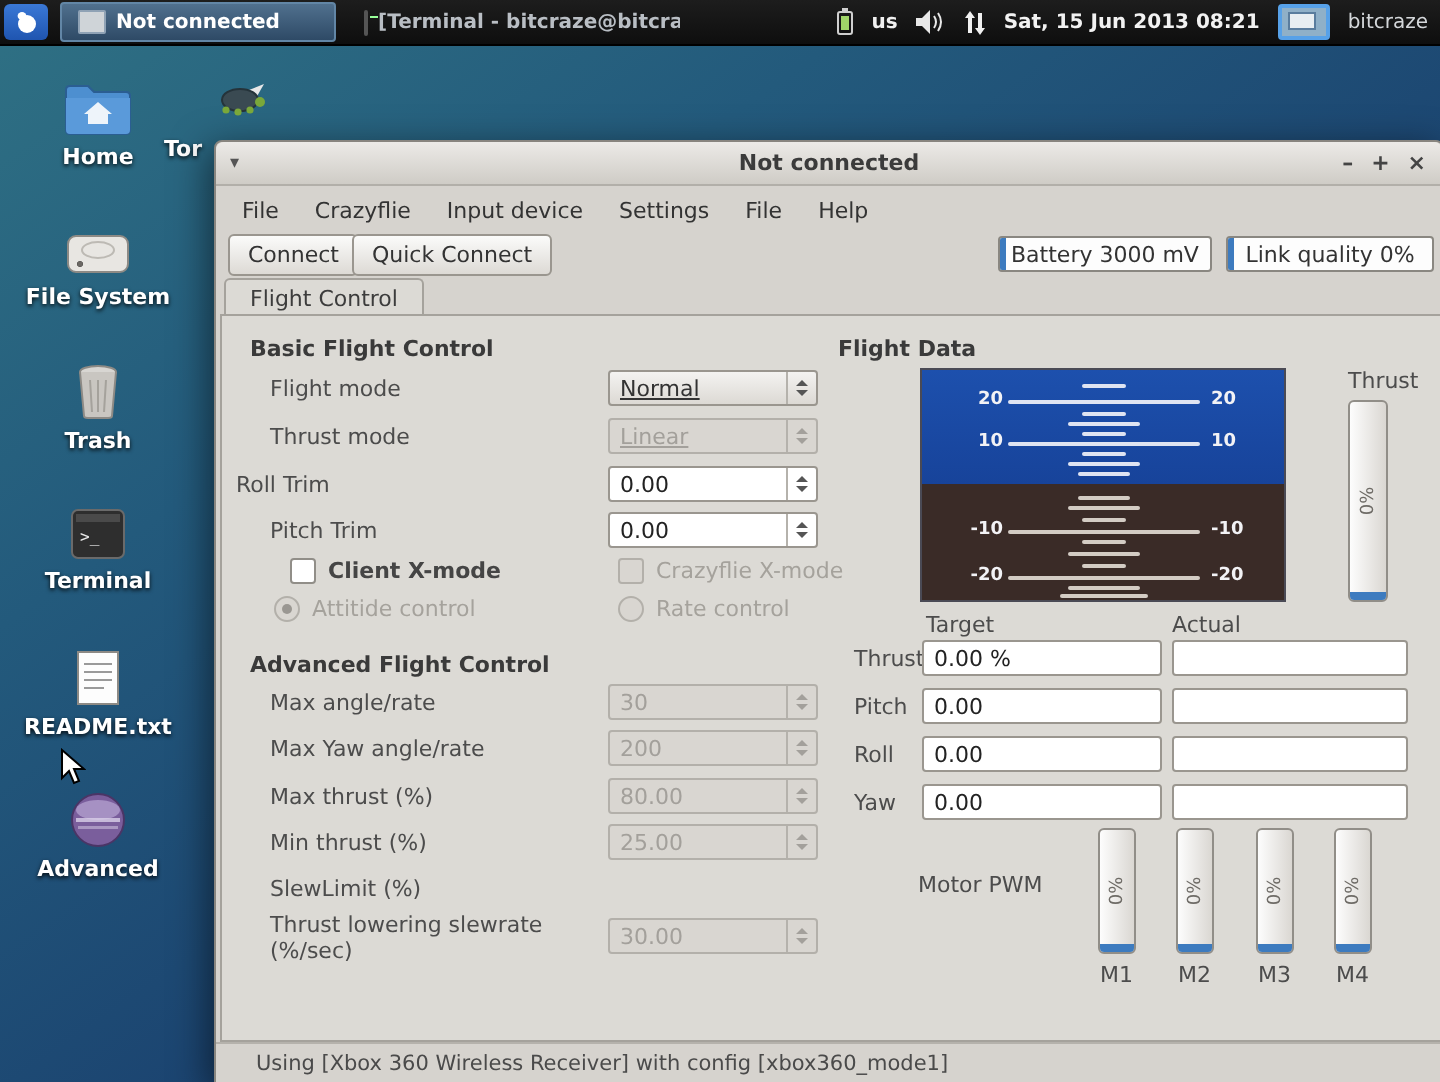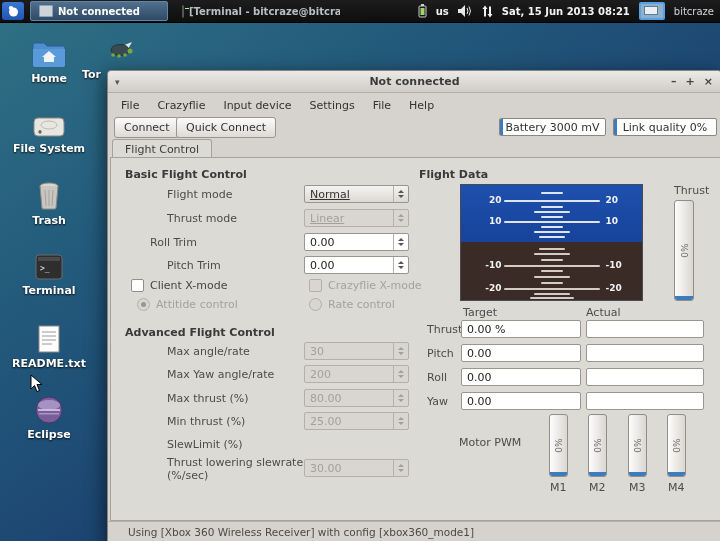--- a/index.html
+++ b/index.html
@@ -51,21 +51,21 @@
         display:flex;align-items:center;justify-content:center;color:#333;overflow:hidden;}
   .hbar .fill{position:absolute;left:0;top:0;bottom:0;width:3px;background:#3d7bbf;}
   .tabbar{height:19px;position:relative;}
   .tab{position:absolute;left:4px;top:0;height:18px;padding:0 12px;background:#dcdad5;border:1px solid #a5a29c;
        border-bottom:none;border-radius:3px 3px 0 0;display:flex;align-items:center;color:#3c3c3c;}
   .pane{position:absolute;left:2px;top:86px;width:609px;height:362px;background:#dcdad5;border:1px solid #a5a29c;}
   .statusbar{position:absolute;left:0;bottom:0;width:100%;height:21px;background:#d6d3ce;border-top:1px solid #b5b2ac;
              display:flex;align-items:center;padding-left:20px;box-sizing:border-box;color:#4a4a4a;font-size:10.5px;}
 
   .heading{position:absolute;font-weight:bold;color:#3a3a3a;font-size:11px;}
-  .flabel{position:absolute;color:#4c4c4c;font-size:11px;margin-left:32px;}
+  .flabel{position:absolute;color:#4c4c4c;font-size:11px;}
   .combo,.spin{position:absolute;width:105px;height:18px;border:1px solid #9a968f;border-radius:2px;box-sizing:border-box;
                display:flex;align-items:center;}
   .combo{background:linear-gradient(#f4f3f1,#dcd9d4);}
   .combo .cval{flex:1;padding-left:5px;color:#333;text-decoration:underline;}
   .spin{background:#fff;}
   .spin .cval{flex:1;padding-left:5px;color:#222;}
   .spinner{width:14px;height:100%;border-left:1px solid #b5b2ac;display:flex;flex-direction:column;
            align-items:center;justify-content:center;gap:2px;}
   .spinner i{width:0;height:0;border-left:3px solid transparent;border-right:3px solid transparent;}
   .spinner i.up{border-bottom:3px solid #555;}
@@ -199,21 +199,21 @@
 </div>
 <div class="dicon" style="left:11px;top:394px;">
   <div class="glyph">
     <svg width="28" height="28" viewBox="0 0 28 28">
       <circle cx="14" cy="14" r="13" fill="#7a5e9c" stroke="#4a3566"></circle>
       <ellipse cx="14" cy="9" rx="11" ry="5" fill="#b9a6d4" opacity="0.7"></ellipse>
       <rect x="3" y="13" width="22" height="2" fill="#d9cfe8" opacity="0.8"></rect>
       <rect x="4" y="17" width="20" height="1.5" fill="#d9cfe8" opacity="0.5"></rect>
     </svg>
   </div>
-  <div class="lbl">Eclipse</div>
+  <div class="lbl">Advanced</div>
 </div>
 
 <div class="abs" style="left:108px;top:40px;z-index:41;">
   <svg width="28" height="18" viewBox="0 0 28 18">
     <polygon points="14,6 24,2 20,9" fill="#e8e8e8"></polygon>
     <ellipse cx="12" cy="10" rx="9" ry="5.5" fill="#3a4a52" stroke="#25333a"></ellipse>
     <circle cx="22" cy="11" r="2.5" fill="#7aa83a"></circle>
     <circle cx="5" cy="15" r="1.8" fill="#7aa83a"></circle>
     <circle cx="11" cy="16" r="1.8" fill="#7aa83a"></circle>
     <circle cx="17" cy="15" r="1.8" fill="#7aa83a"></circle>
@@ -294,21 +294,21 @@
 
     <span class="flabel" style="left:24px;top:101px;">Pitch Trim</span>
     <div class="spin" style="left:193px;top:98px;">
       <span class="cval">0.00</span>
       <span class="spinner">
           <i class="up"></i>
           <i class="dn"></i>
         </span>
     </div>
 
-    <div class="cbrow" style="left:20px;top:121px;">
+    <div class="cbrow" style="left:34px;top:121px;font-weight:bold;">
       <span class="cb"></span>
       <span class="t">Client X-mode</span>
     </div>
     <div class="cbrow dis" style="left:198px;top:121px;">
       <span class="cb disabled"></span>
       <span class="t">Crazyflie X-mode</span>
     </div>
 
     <div class="cbrow dis" style="left:26px;top:140px;">
       <span class="rb sel"></span>

